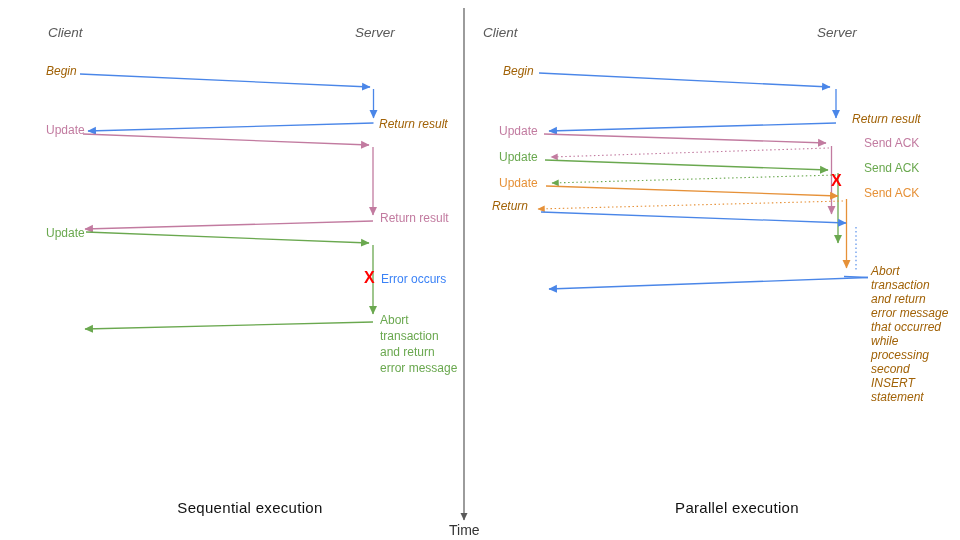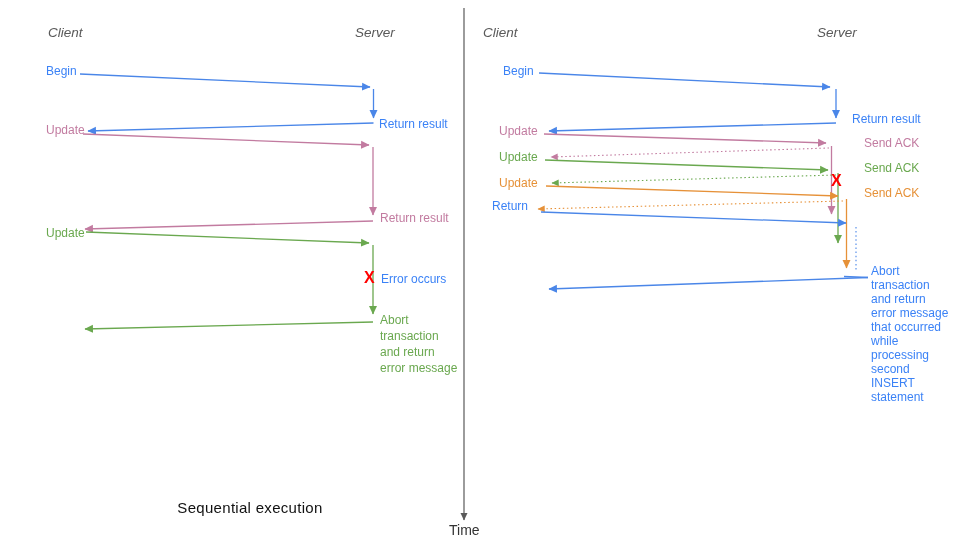--- a/index.html
+++ b/index.html
@@ -6,21 +6,21 @@
   #stage{
     position:relative;width:960px;height:540px;background:#ffffff;overflow:hidden;
     font-family:"Liberation Sans",sans-serif;
   }
   #art{position:absolute;left:0;top:0;}
   .lbl{
     position:absolute;font-size:12px;line-height:14px;white-space:pre-line;
     font-family:"Liberation Sans",sans-serif;
   }
   .hdr{font-style:italic;color:#595959;font-size:13.5px;}
-  .c-blue{color:#3b82f6;}
+  .c-blue{color:#a16207;font-style:italic;}
   .c-pink{color:#c27ba0;}
   .c-green{color:#6aa84f;}
   .c-orange{color:#e69138;}
   .c-red{color:#3b82f6;}
   .xmark{font-weight:bold;font-size:16px;line-height:16px;color:#ff0000;}
   .title{font-size:15px;color:#111111;text-align:center;width:240px;letter-spacing:.3px;}
   .abort-left{line-height:16px;width:90px;}
   .abort-right{line-height:14px;width:95px;}
   .time-lbl{color:#333333;font-size:14px;}
 </style>
@@ -144,16 +144,17 @@
   <div class="lbl c-blue abort-right" style="left:871px;top:264px;">Abort
 transaction
 and return
 error message
 that occurred
 while
 processing
 second
 INSERT
 statement</div>
+  <div class="lbl title" style="left:617px;top:501px;">Parallel execution</div>
 
   <div class="lbl time-lbl" style="left:449px;top:523px;">Time</div>
 
 </div>
 
 </body></html>

